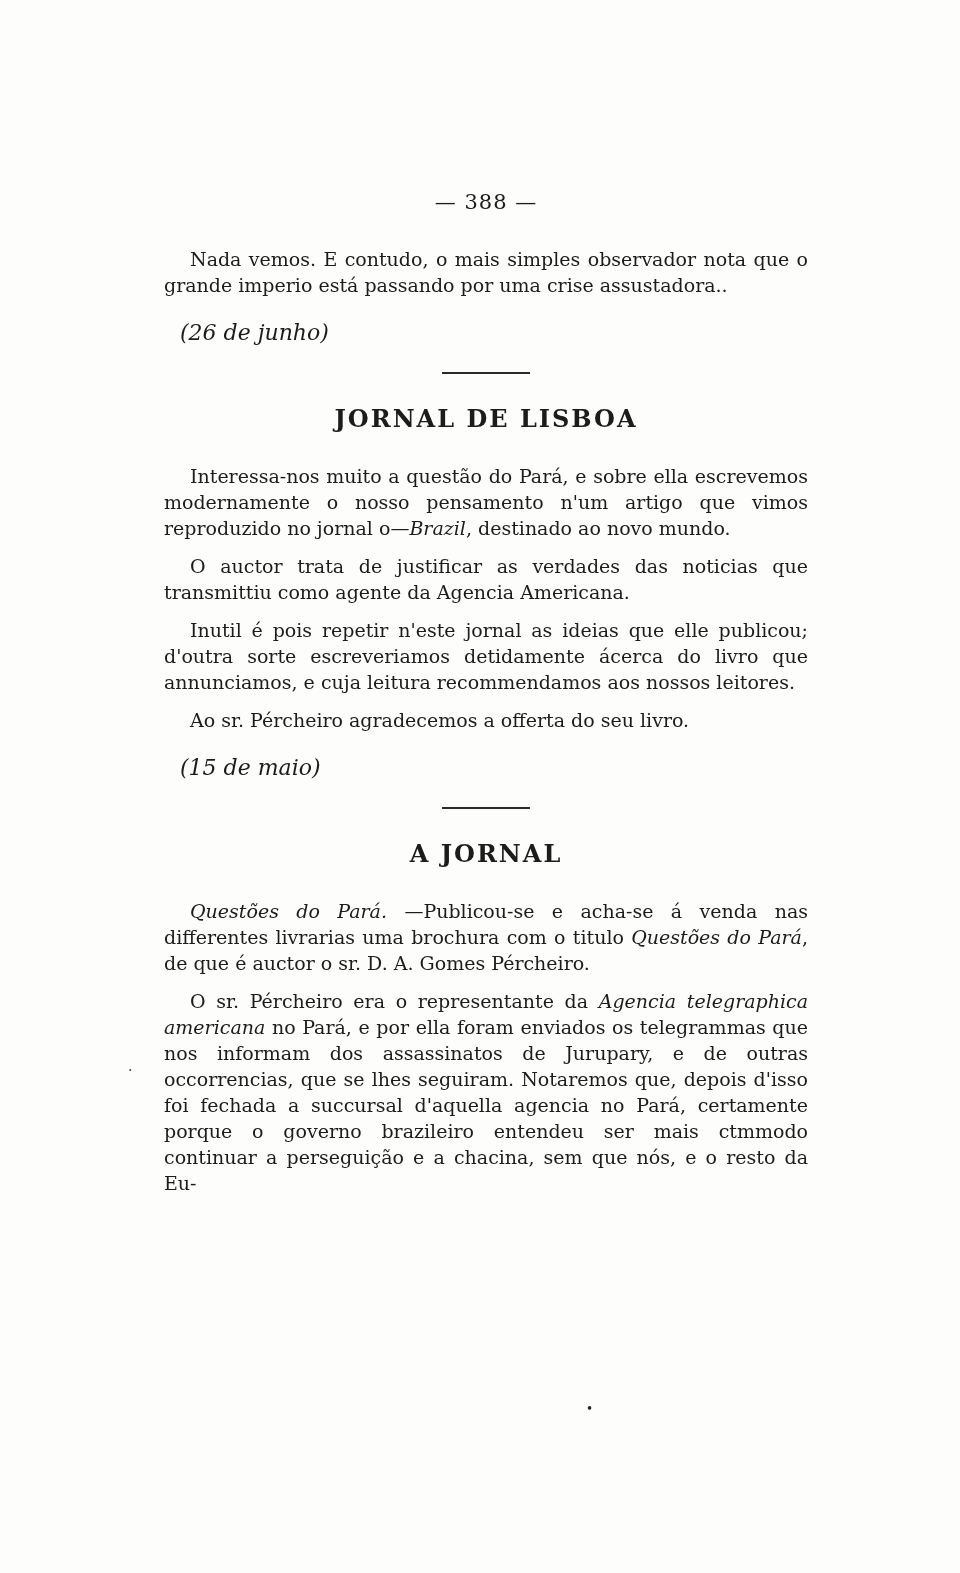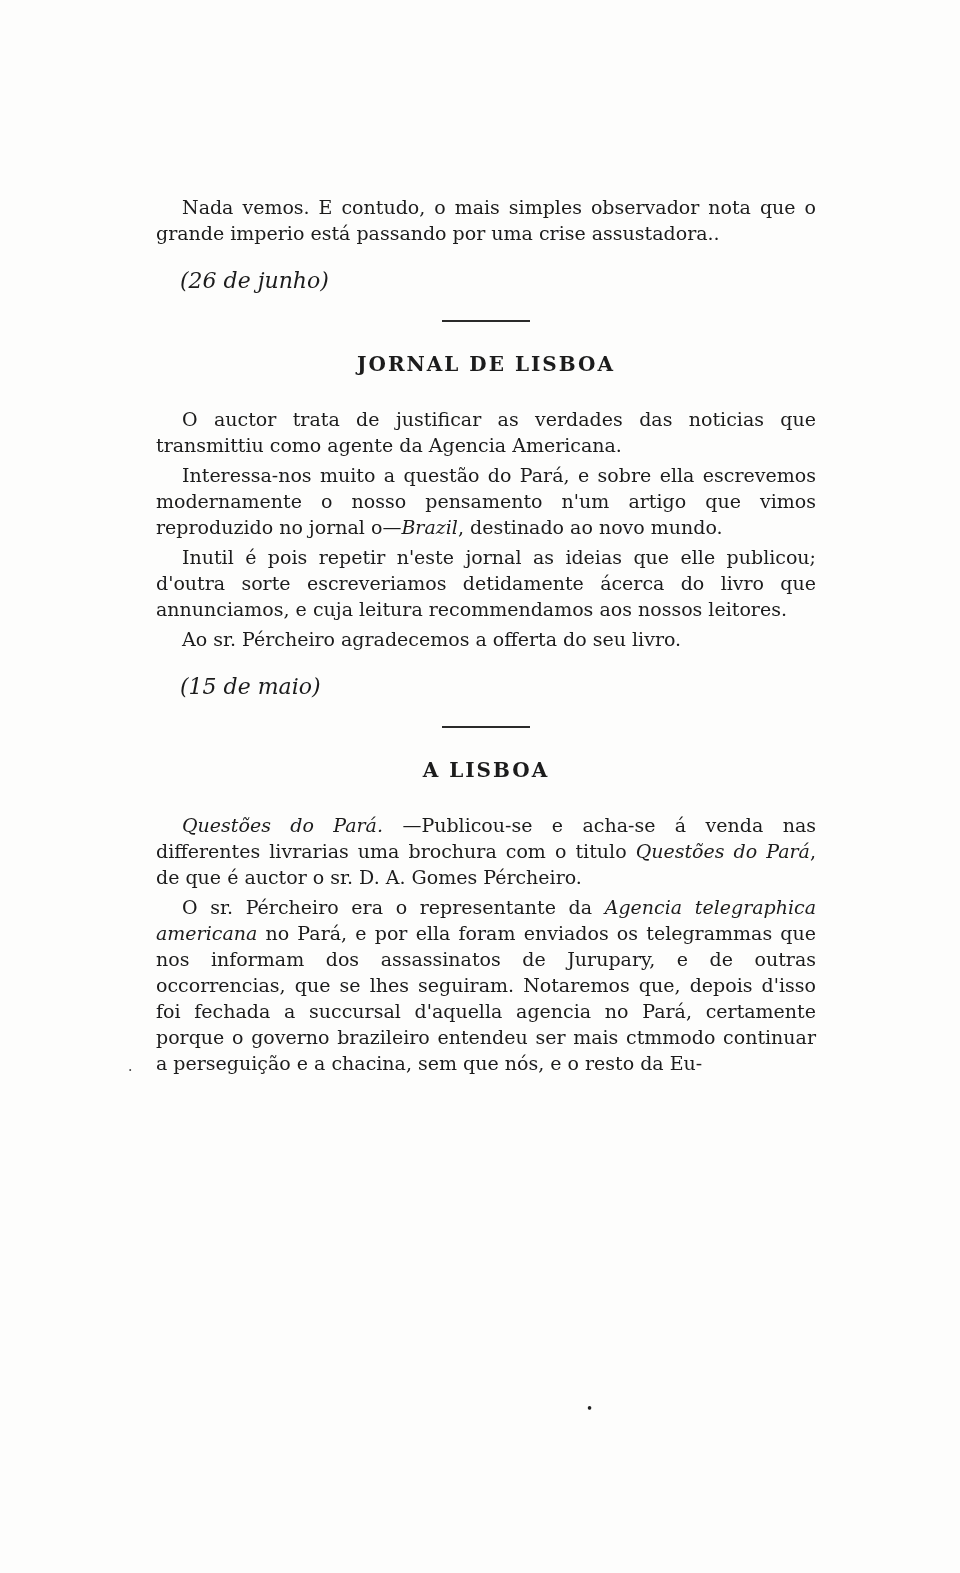--- a/index.html
+++ b/index.html
@@ -20,36 +20,36 @@
     text-align: center;
     font-size: 21px;
     letter-spacing: 1px;
     margin-bottom: 32px;
   }
   .para {
     font-size: 19px;
     line-height: 26px;
     text-align: justify;
     text-indent: 26px;
-    margin: 4px;
+    margin: 12px;
   }
   .date {
     font-style: italic;
     font-size: 22px;
     line-height: 26px;
     margin: 22px 0 0 28px;
   }
   .divider {
     width: 88px;
     border-top: 2px solid #2a2a2a;
     margin: 26px auto 30px auto;
   }
   .heading {
     text-align: center;
-    font-size: 20px;
+    font-size: 24px;
     letter-spacing: 2px;
     font-weight: bold;
     margin: 10px 0 30px 0;
   }
   .it { font-style: italic; }
   .speck-left {
     position: absolute;
     left: 128px;
     top: 1062px;
     font-size: 14px;
@@ -61,29 +61,30 @@
     top: 1402px;
     font-size: 12px;
     color: #222;
   }
 </style>
 </head>
 <body>
 
 <div class="page">
   <div class="content">
+      <div class="page-number"><span>— 388 —</span></div>
       <div class="para"><span>Nada vemos. E contudo, o mais simples observador nota que o grande imperio está passando por uma crise assustadora..</span></div>
       <div class="date"><span>(26 de junho)</span></div>
       <div class="divider"></div>
       <div class="heading"><span>JORNAL DE LISBOA</span></div>
+      <div class="para"><span>Interessa-nos muito a questão do Pará, e sobre ella escrevemos modernamente o nosso pensamento n'um artigo que vimos reproduzido no jornal o—</span><span class="it">Brazil</span><span>, destinado ao novo mundo.</span></div>
       <div class="para"><span>O auctor trata de justificar as verdades das noticias que transmittiu como agente da Agencia Americana.</span></div>
-      <div class="para"><span>Interessa-nos muito a questão do Pará, e sobre ella escrevemos modernamente o nosso pensamento n'um artigo que vimos reproduzido no jornal o—</span><span class="it">Brazil</span><span>, destinado ao novo mundo.</span></div>
       <div class="para"><span>Inutil é pois repetir n'este jornal as ideias que elle publicou; d'outra sorte escreveriamos detidamente ácerca do livro que annunciamos, e cuja leitura recommendamos aos nossos leitores.</span></div>
       <div class="para"><span>Ao sr. Pércheiro agradecemos a offerta do seu livro.</span></div>
       <div class="date"><span>(15 de maio)</span></div>
       <div class="divider"></div>
-      <div class="heading"><span>A LISBOA</span></div>
+      <div class="heading"><span>A JORNAL</span></div>
       <div class="para"><span class="it">Questões do Pará.</span><span> —Publicou-se e acha-se á venda nas differentes livrarias uma brochura com o titulo </span><span class="it">Questões do Pará</span><span>, de que é auctor o sr. D. A. Gomes Pércheiro.</span></div>
       <div class="para"><span>O sr. Pércheiro era o representante da </span><span class="it">Agencia telegraphica americana</span><span> no Pará, e por ella foram enviados os telegrammas que nos informam dos assassinatos de Jurupary, e de outras occorrencias, que se lhes seguiram. Notaremos que, depois d'isso foi fechada a succursal d'aquella agencia no Pará, certamente porque o governo brazileiro entendeu ser mais ctmmodo continuar a perseguição e a chacina, sem que nós, e o resto da Eu-</span></div>
     </div>
   <span class="speck-left">·</span>
   <span class="speck-bottom">•</span>
 </div>
 
 </body></html>

